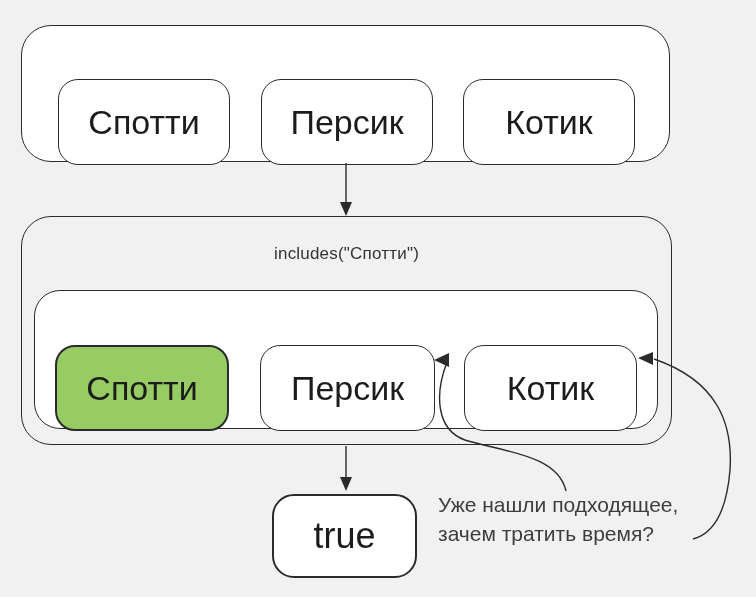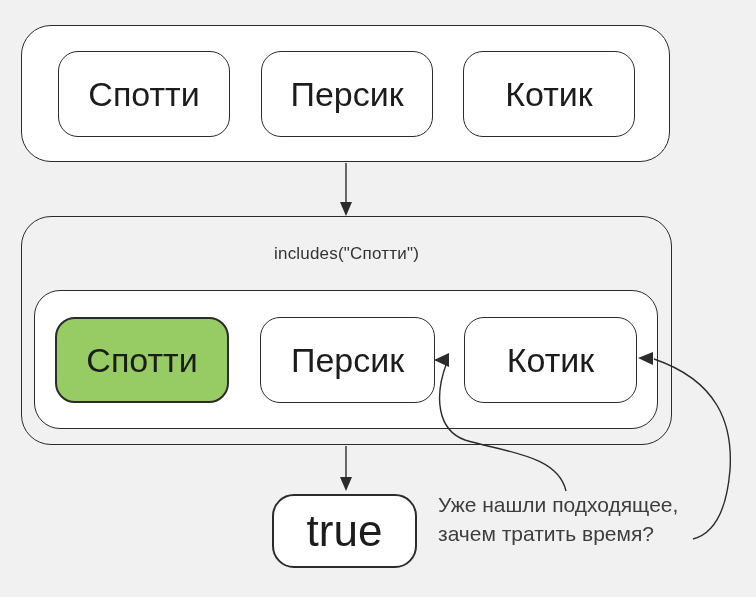--- a/index.html
+++ b/index.html
@@ -23,30 +23,30 @@
     position:absolute;left:12px;top:73px;width:624px;height:139px;
     background:var(--box-fill);border:1.5px solid var(--stroke);border-radius:26px;
   }
   .op-label{
     position:absolute;left:0;top:27px;width:100%;text-align:center;
     font-size:17px;color:#333;letter-spacing:0.2px;
   }
   .box{
     position:absolute;display:flex;align-items:center;justify-content:center;
     background:var(--box-fill);border:1.5px solid var(--stroke);border-radius:20px;
-    font-size:34px;height:86px;width:172px;
+    font-size:34px;height:86px;width:172px;margin-top:28px;
   }
   .box.highlight{background:var(--highlight-fill);border-width:2.5px;}
   .top .box{top:25px;}
   .inner-container .box{top:26px;}
   .result-box{
-    position:absolute;left:272px;top:494px;width:145px;height:74px;
+    position:absolute;left:272px;top:494px;width:145px;height:84px;
     display:flex;align-items:center;justify-content:center;
     background:var(--box-fill);border:2px solid var(--stroke);border-radius:22px;
-    font-size:44px;
+    font-size:36px;
   }
   .annotation{
     position:absolute;left:438px;top:490px;width:310px;
     font-size:21px;line-height:29px;color:var(--annotation-text);
   }
   svg.overlay{position:absolute;left:0;top:0;z-index:5;pointer-events:none;}
   svg .ln{stroke:var(--stroke);stroke-width:1.4;fill:none;}
   svg .hd{fill:var(--stroke);stroke:none;}
 </style>
 </head>

